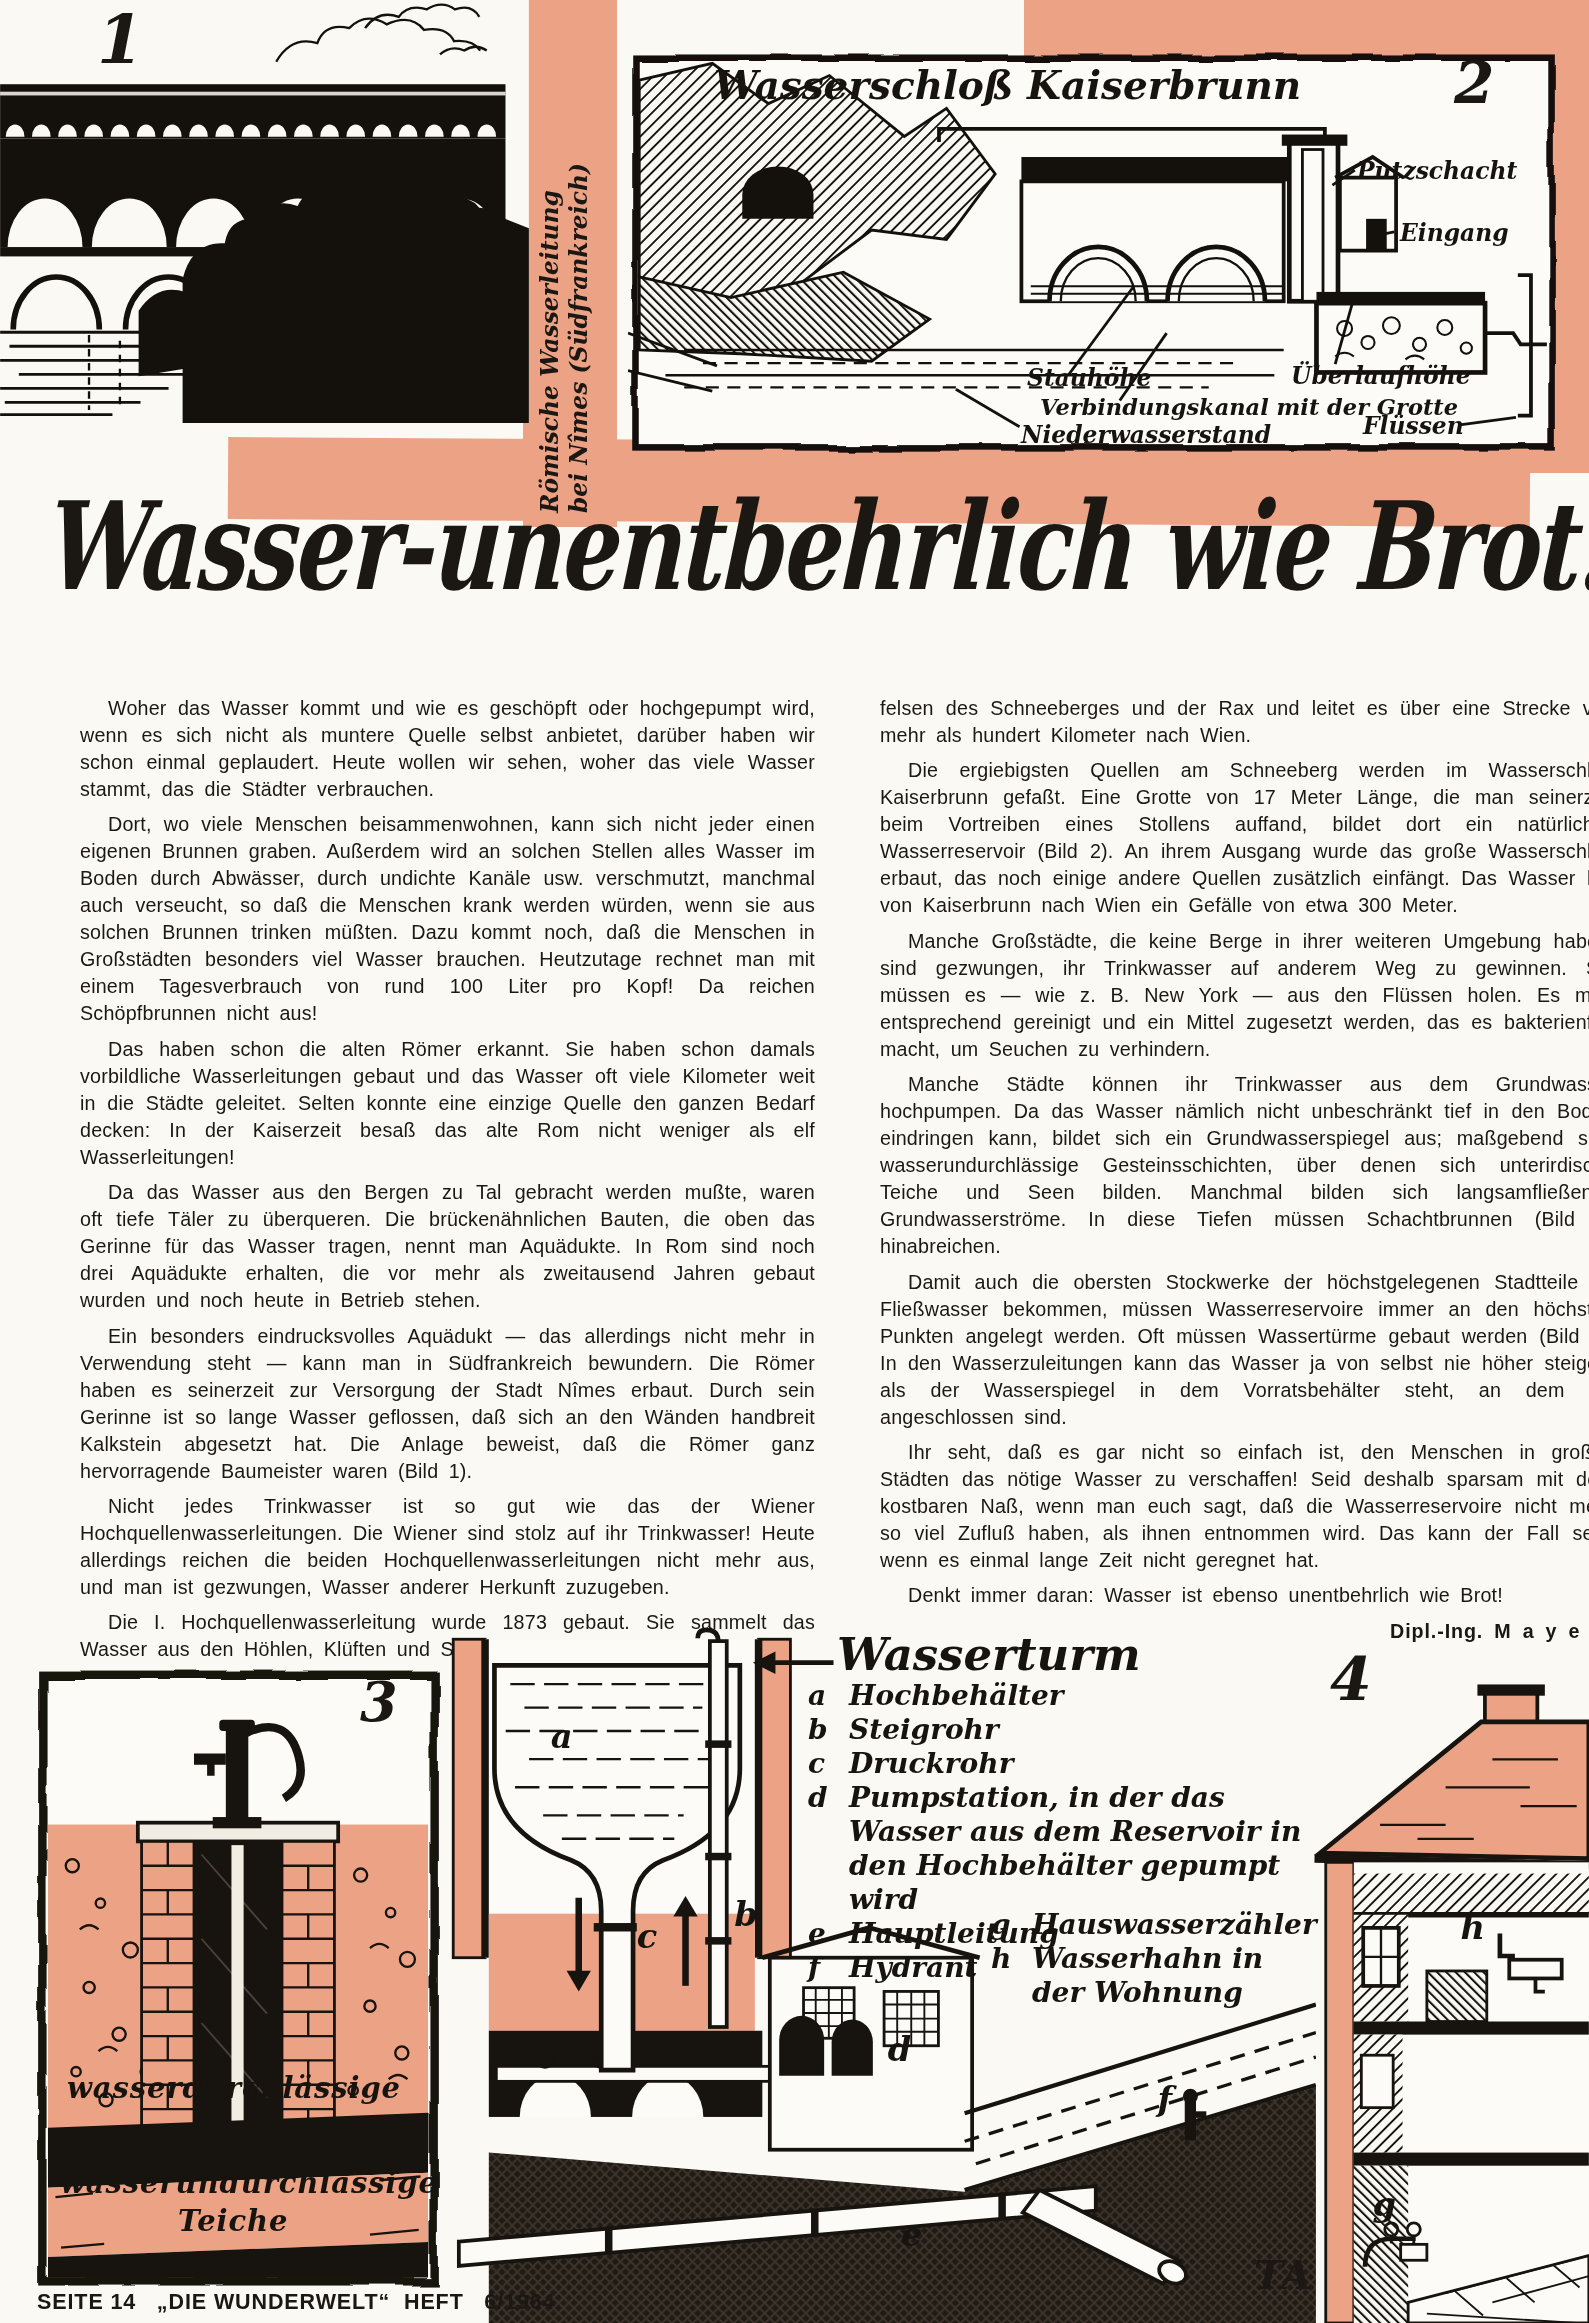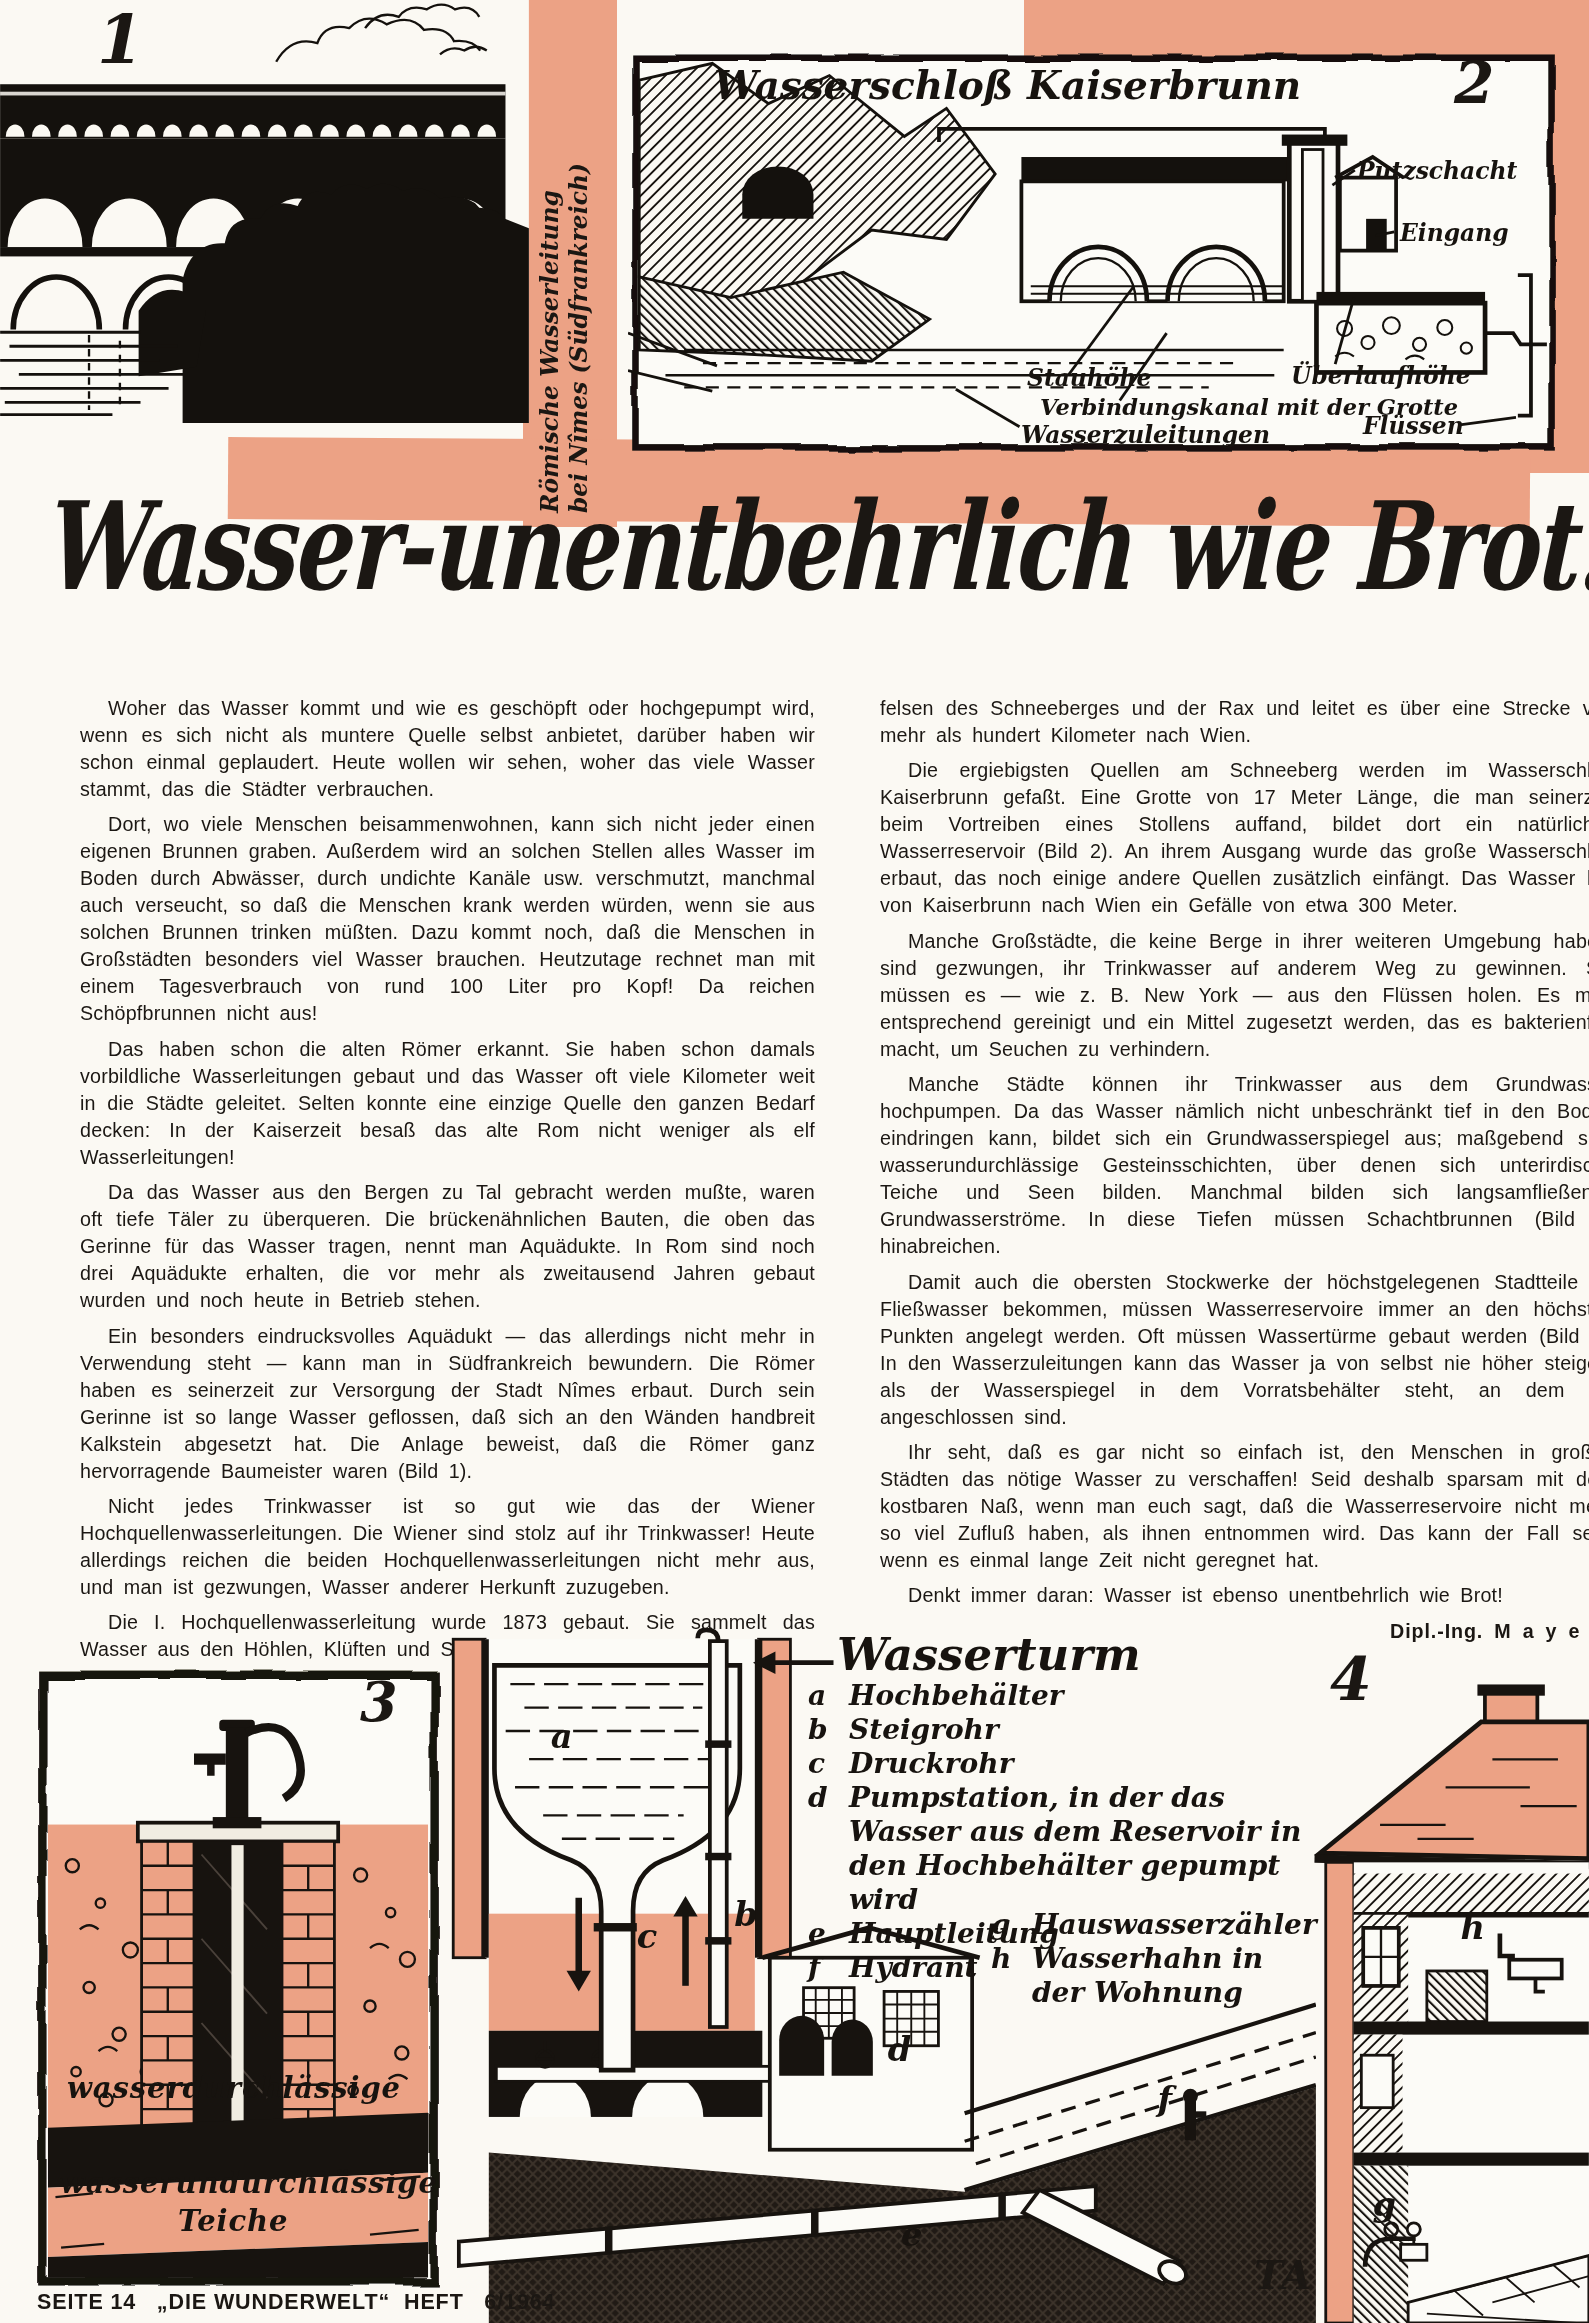--- a/index.html
+++ b/index.html
@@ -137,21 +137,21 @@
       <path d="M888,398 L948,390"></path>
       <path d="M0,300 L95,335 M0,340 L90,362"></path>
     </g>
   </svg>
   <span class="lbl" style="left:714px;top:62px;font-size:39px;">Wasserschloß Kaiserbrunn</span>
   <span class="abs fignum" style="left:1454px;top:54px;font-size:58px;">2</span>
   <span class="lbl" style="left:1357px;top:157px;font-size:23.4px;">Putzschacht</span>
   <span class="lbl" style="left:1400px;top:219px;font-size:23.4px;">Eingang</span>
   <span class="lbl" style="left:1027px;top:364px;font-size:23.4px;">Stauhöhe</span>
   <span class="lbl" style="left:1040px;top:394px;font-size:22.5px;">Verbindungskanal mit der Grotte</span>
-  <span class="lbl" style="left:1021px;top:421px;font-size:23.4px;">Wasserzuleitungen</span>
+  <span class="lbl" style="left:1021px;top:421px;font-size:23.4px;">Niederwasserstand</span>
   <span class="lbl" style="left:1291px;top:362px;font-size:23.4px;">Überlaufhöhe</span>
   <span class="lbl" style="left:1363px;top:412px;font-size:23.4px;">Flüssen</span>
 
   <h1 class="abs headline" style="left:45px;top:513px;margin:0;height:112px;">Wasser-unentbehrlich wie Brot!</h1>
 
   <div class="abs col" style="left:52px;top:695px;">
     <p>Woher das Wasser kommt und wie es geschöpft oder hochgepumpt wird, wenn es sich nicht als muntere Quelle selbst anbietet, darüber haben wir schon einmal geplaudert. Heute wollen wir sehen, woher das viele Wasser stammt, das die Städter verbrauchen.</p>
     <p>Dort, wo viele Menschen beisammenwohnen, kann sich nicht jeder einen eigenen Brunnen graben. Außerdem wird an solchen Stellen alles Wasser im Boden durch Abwässer, durch undichte Kanäle usw. verschmutzt, manchmal auch verseucht, so daß die Menschen krank werden würden, wenn sie aus solchen Brunnen trinken müßten. Dazu kommt noch, daß die Menschen in Großstädten besonders viel Wasser brauchen. Heutzutage rechnet man mit einem Tagesverbrauch von rund 100 Liter pro Kopf! Da reichen Schöpfbrunnen nicht aus!</p>
     <p>Das haben schon die alten Römer erkannt. Sie haben schon damals vorbildliche Wasserleitungen gebaut und das Wasser oft viele Kilometer weit in die Städte geleitet. Selten konnte eine einzige Quelle den ganzen Bedarf decken: In der Kaiserzeit besaß das alte Rom nicht weniger als elf Wasserleitungen!</p>
     <p>Da das Wasser aus den Bergen zu Tal gebracht werden mußte, waren oft tiefe Täler zu überqueren. Die brückenähnlichen Bauten, die oben das Gerinne für das Wasser tragen, nennt man Aquädukte. In Rom sind noch drei Aquädukte erhalten, die vor mehr als zweitausend Jahren gebaut wurden und noch heute in Betrieb stehen.</p>

